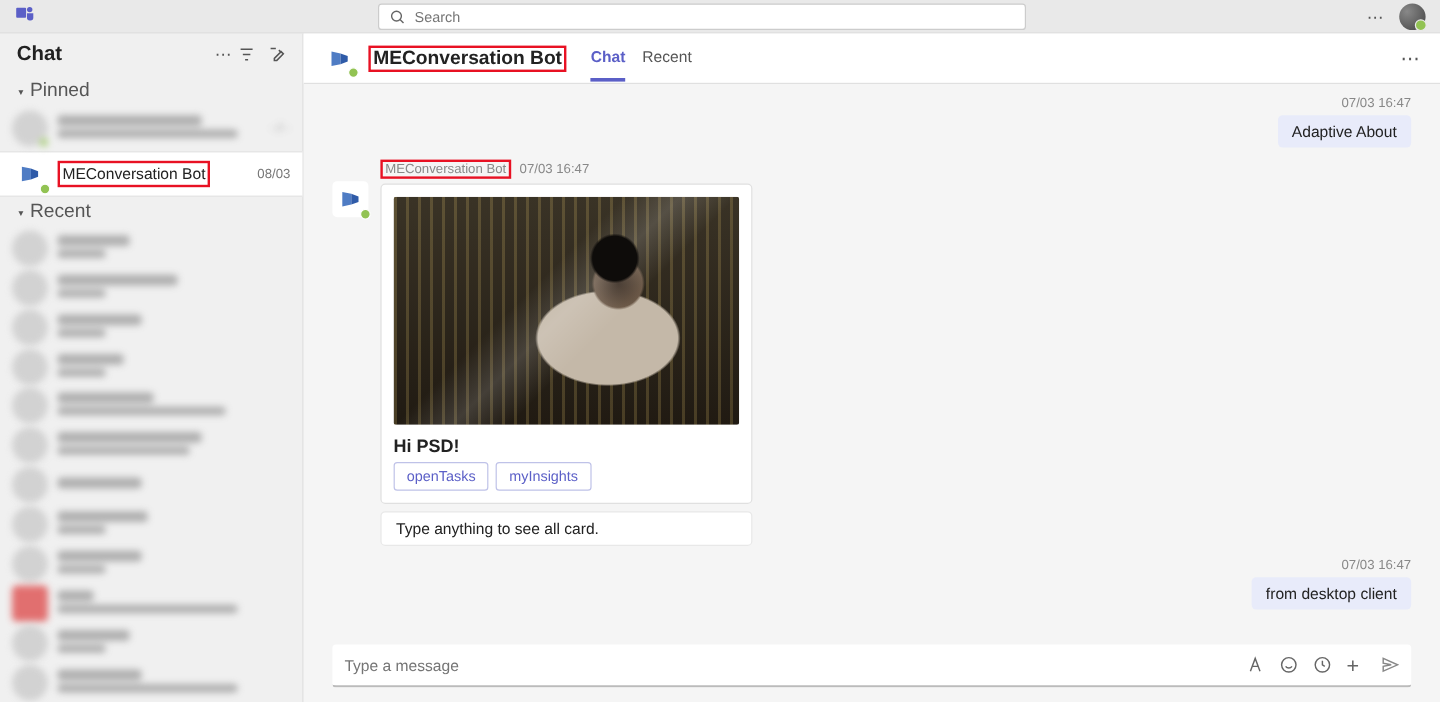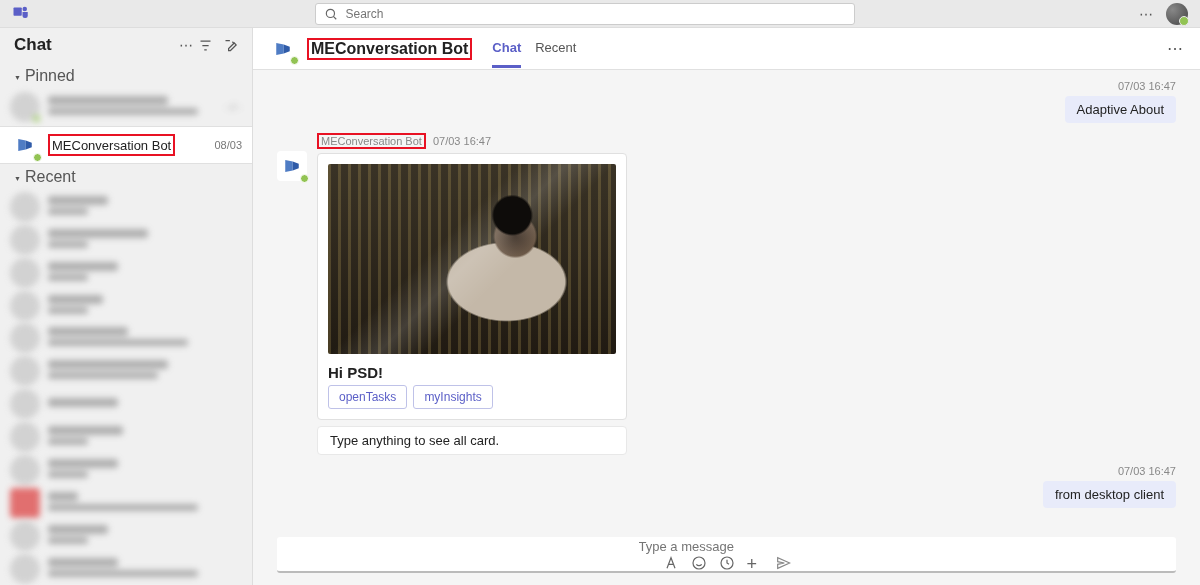--- a/index.html
+++ b/index.html
@@ -73,21 +73,21 @@
 .card-img::after { content:''; position:absolute; inset:0; background:
   radial-gradient(circle at 64% 27%, #0e0c0a 0%, #0e0c0a 8%, transparent 9%); }
 .card h3 { font-size: 15px; font-weight: 600; margin: 10px 0 4px; color: #222; }
 .card p { font-size: 12px; color: #444; margin-bottom: 8px; }
 .card-actions { display: flex; gap: 6px; }
 .card-btn { border: 1px solid #bfc2e8; background: #fff; color: #5b5fc7; font-size: 12px; padding: 4px 10px; border-radius: 3px; cursor: pointer; }
 .bot-plain { background: #fff; border: 1px solid #e8e8e8; border-radius: 4px; padding: 6px 12px; font-size: 13px; color: #222; width: 310px; }
 
 
 .composer { padding: 8px 24px 12px; }
-.compose-box { background: #fff; border-bottom: 2px solid #bbb; border-radius: 3px; display: flex; align-items: center; height: 36px; padding: 0 10px; flex-direction: column; }
+.compose-box { background: #fff; border-bottom: 2px solid #bbb; border-radius: 3px; display: flex; align-items: center; height: 36px; padding: 0 10px; }
 .compose-box input { flex: 1; border: none; outline: none; font-size: 13px; background: transparent; }
 .compose-icons { display: flex; gap: 12px; color: #666; align-items: center; }
 .compose-icons svg, .compose-icons span { width: 16px; height: 16px; font-size: 16px; line-height: 1; cursor: pointer; }
 .send-icon { color: #888; }
 </style>
 </head>
 <body>
 
 <div class="topbar">
   <span>

